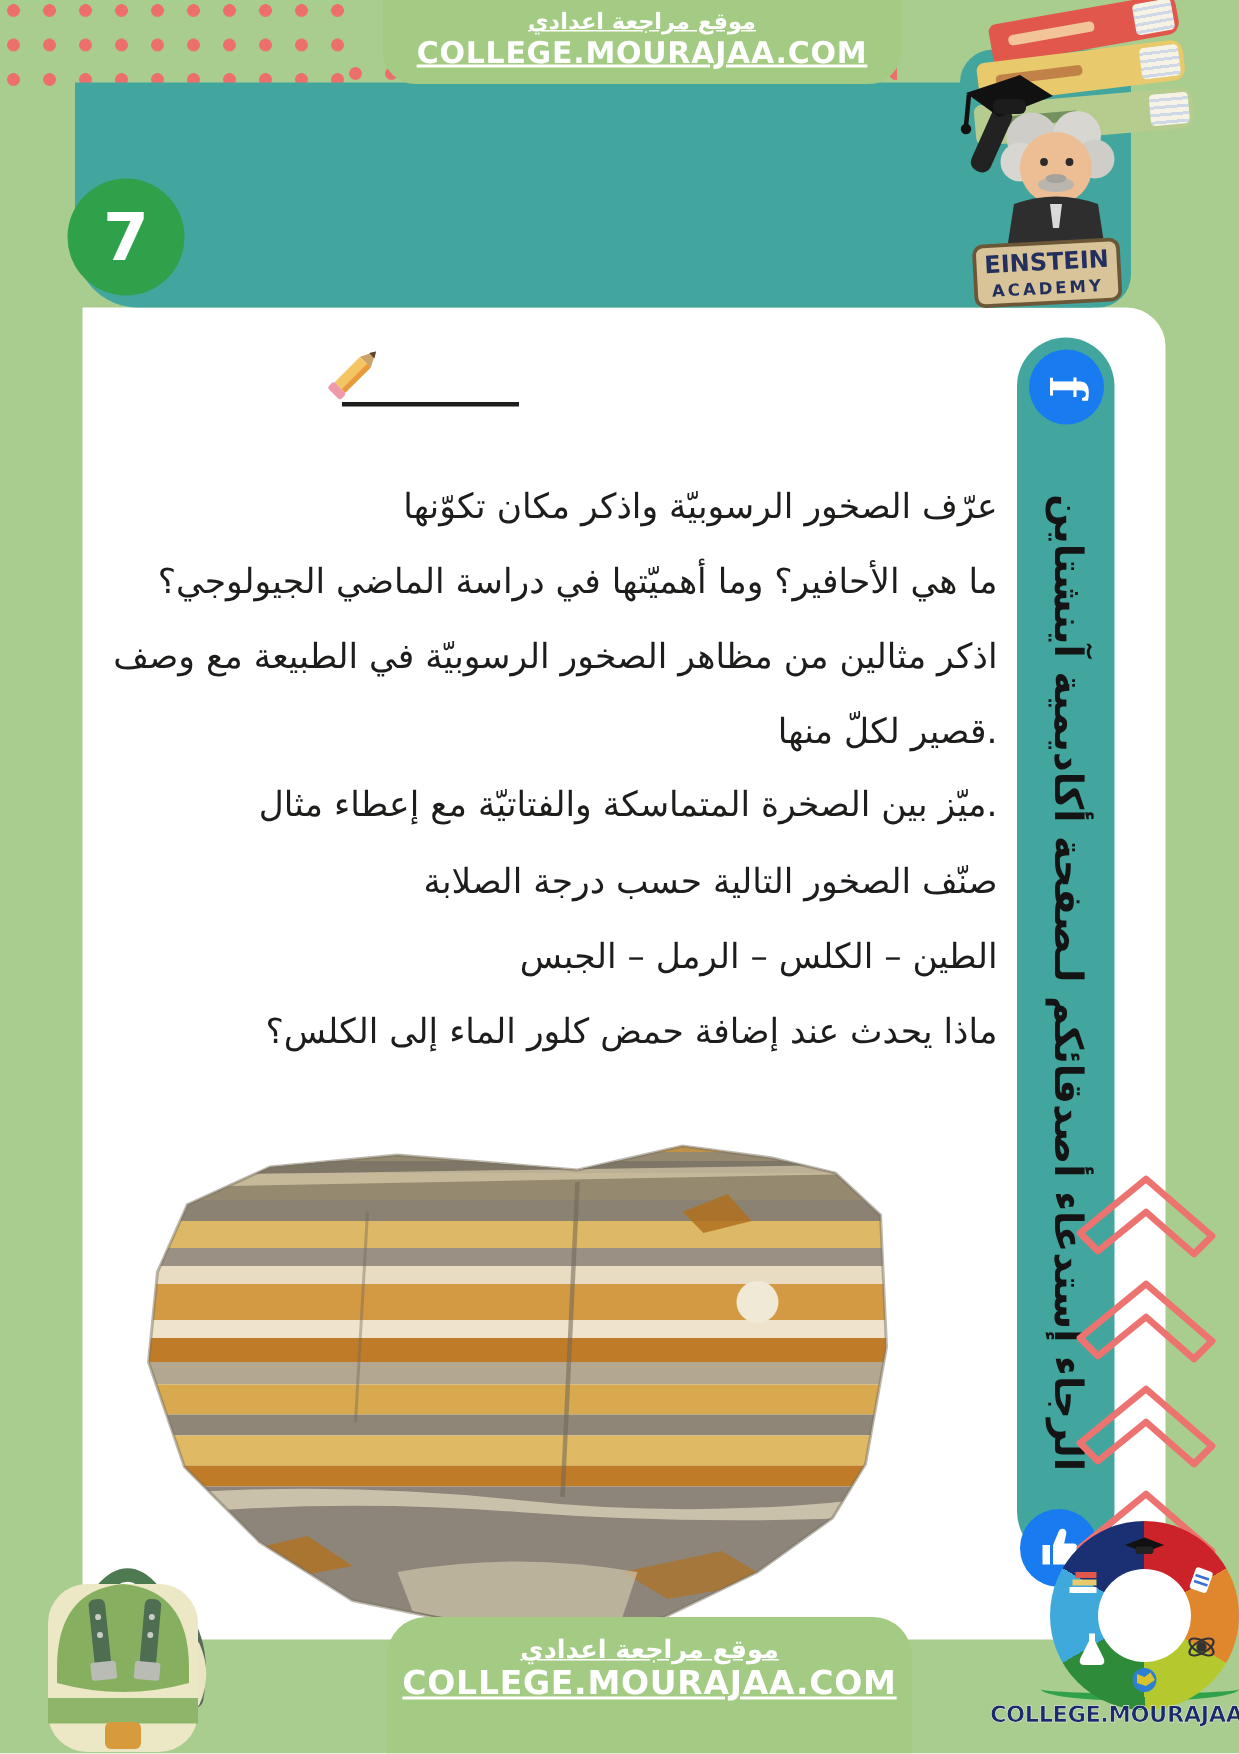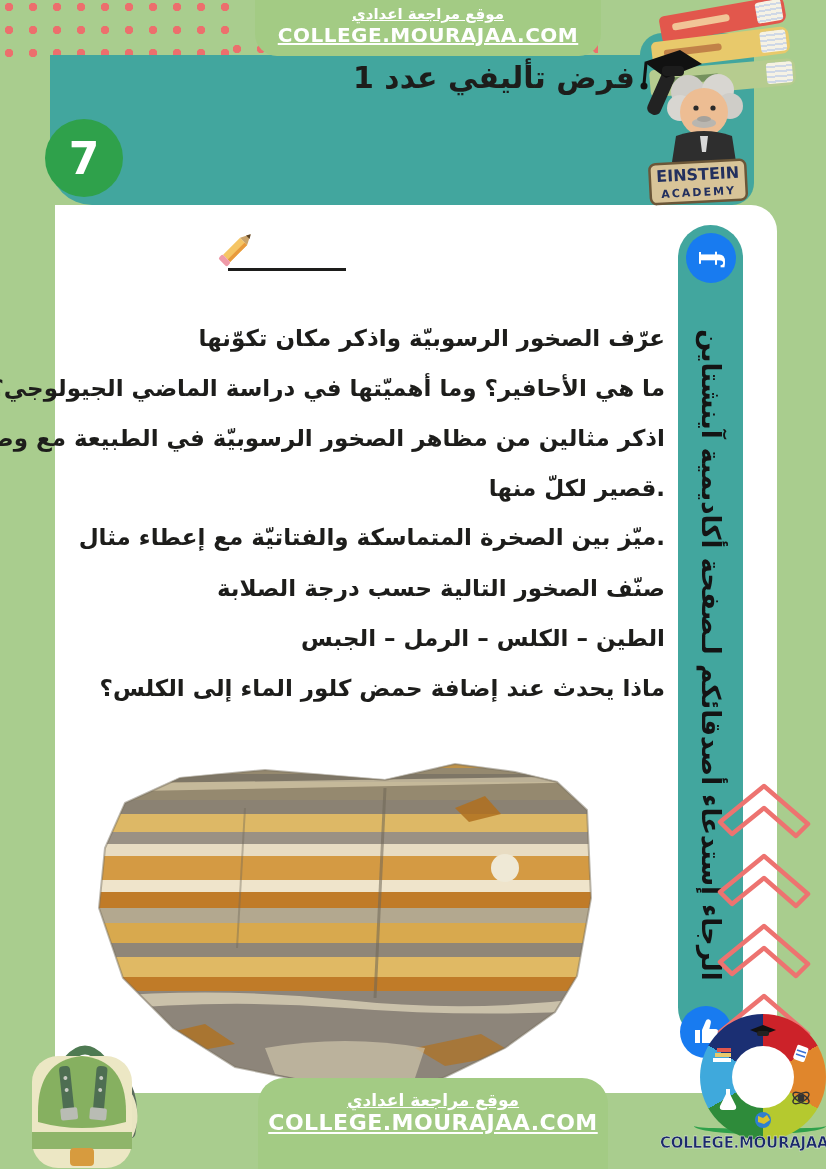--- a/index.html
+++ b/index.html
@@ -72,21 +72,21 @@
     right:161px; top:226px; direction:rtl; color:#1d1d1b; z-index:4;
     font-size:23px; font-weight:bold; text-decoration:underline;
     text-underline-offset:7px; text-decoration-thickness:2.5px; white-space:nowrap;
   }
   #heading-rule { left:228px; top:268px; width:118px; border-top:3px solid #1d1d1b; z-index:4; }
   #pencil-icon { left:210px; top:230px; z-index:5; }
 
   
   .question {
     position:absolute; right:161px; direction:rtl; color:#1d1d1b; z-index:4;
-    font-size:23px; font-weight:bold; white-space:nowrap;
+    font-size:23px; font-weight:normal; white-space:nowrap;
   }
 
   
   #rock { left:85px; top:748px; z-index:4; }
 
   
   #sidebar {
     left:678px; top:225px; width:65px; height:815px; background:#42a69e;
     border-radius:33px; z-index:5;
   }
@@ -148,21 +148,20 @@
     <div class="l2">COLLEGE.MOURAJAA.COM</div>
   </div>
 
   <div class="abs" id="einstein-box"></div>
   <div class="abs" id="title-block"></div>
   <div class="abs" id="card"></div>
 
   <div class="abs" id="badge-7">
     <span>7</span>
   </div>
-  <div class="abs title-text" id="exam-title">فرض تأليفي عدد 1</div>
 
   <div class="abs" id="books">
     <div class="book" id="book-red">
         <span class="mark" style="background:#f6e9b0"></span>
         <span class="pages"></span>
       </div>
     <div class="book" id="book-yellow">
         <span class="mark" style="background:#b46a3c"></span>
         <span class="pages"></span>
       </div>

